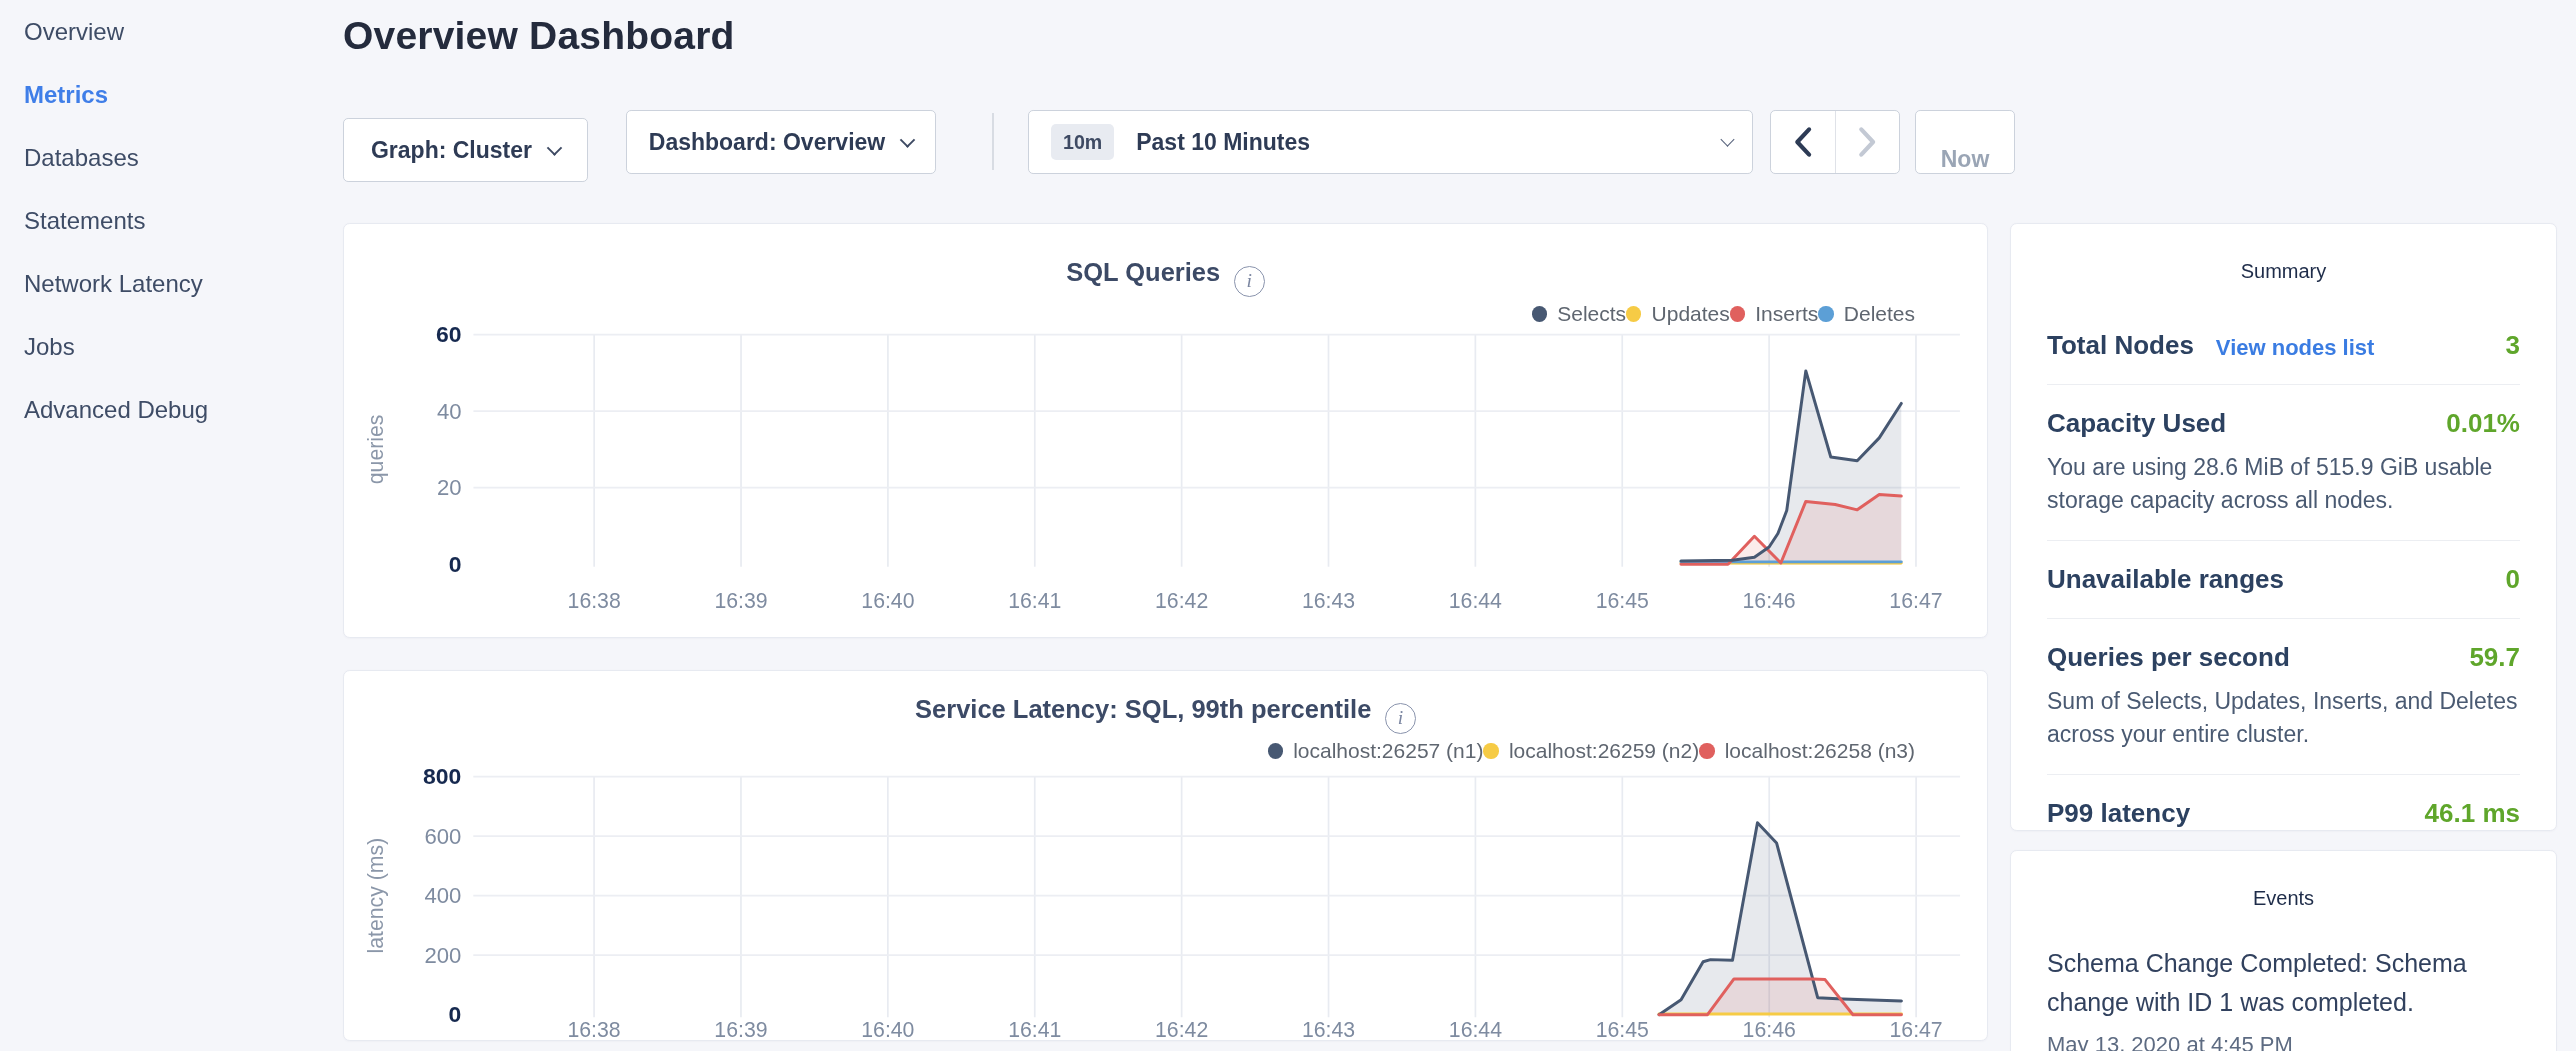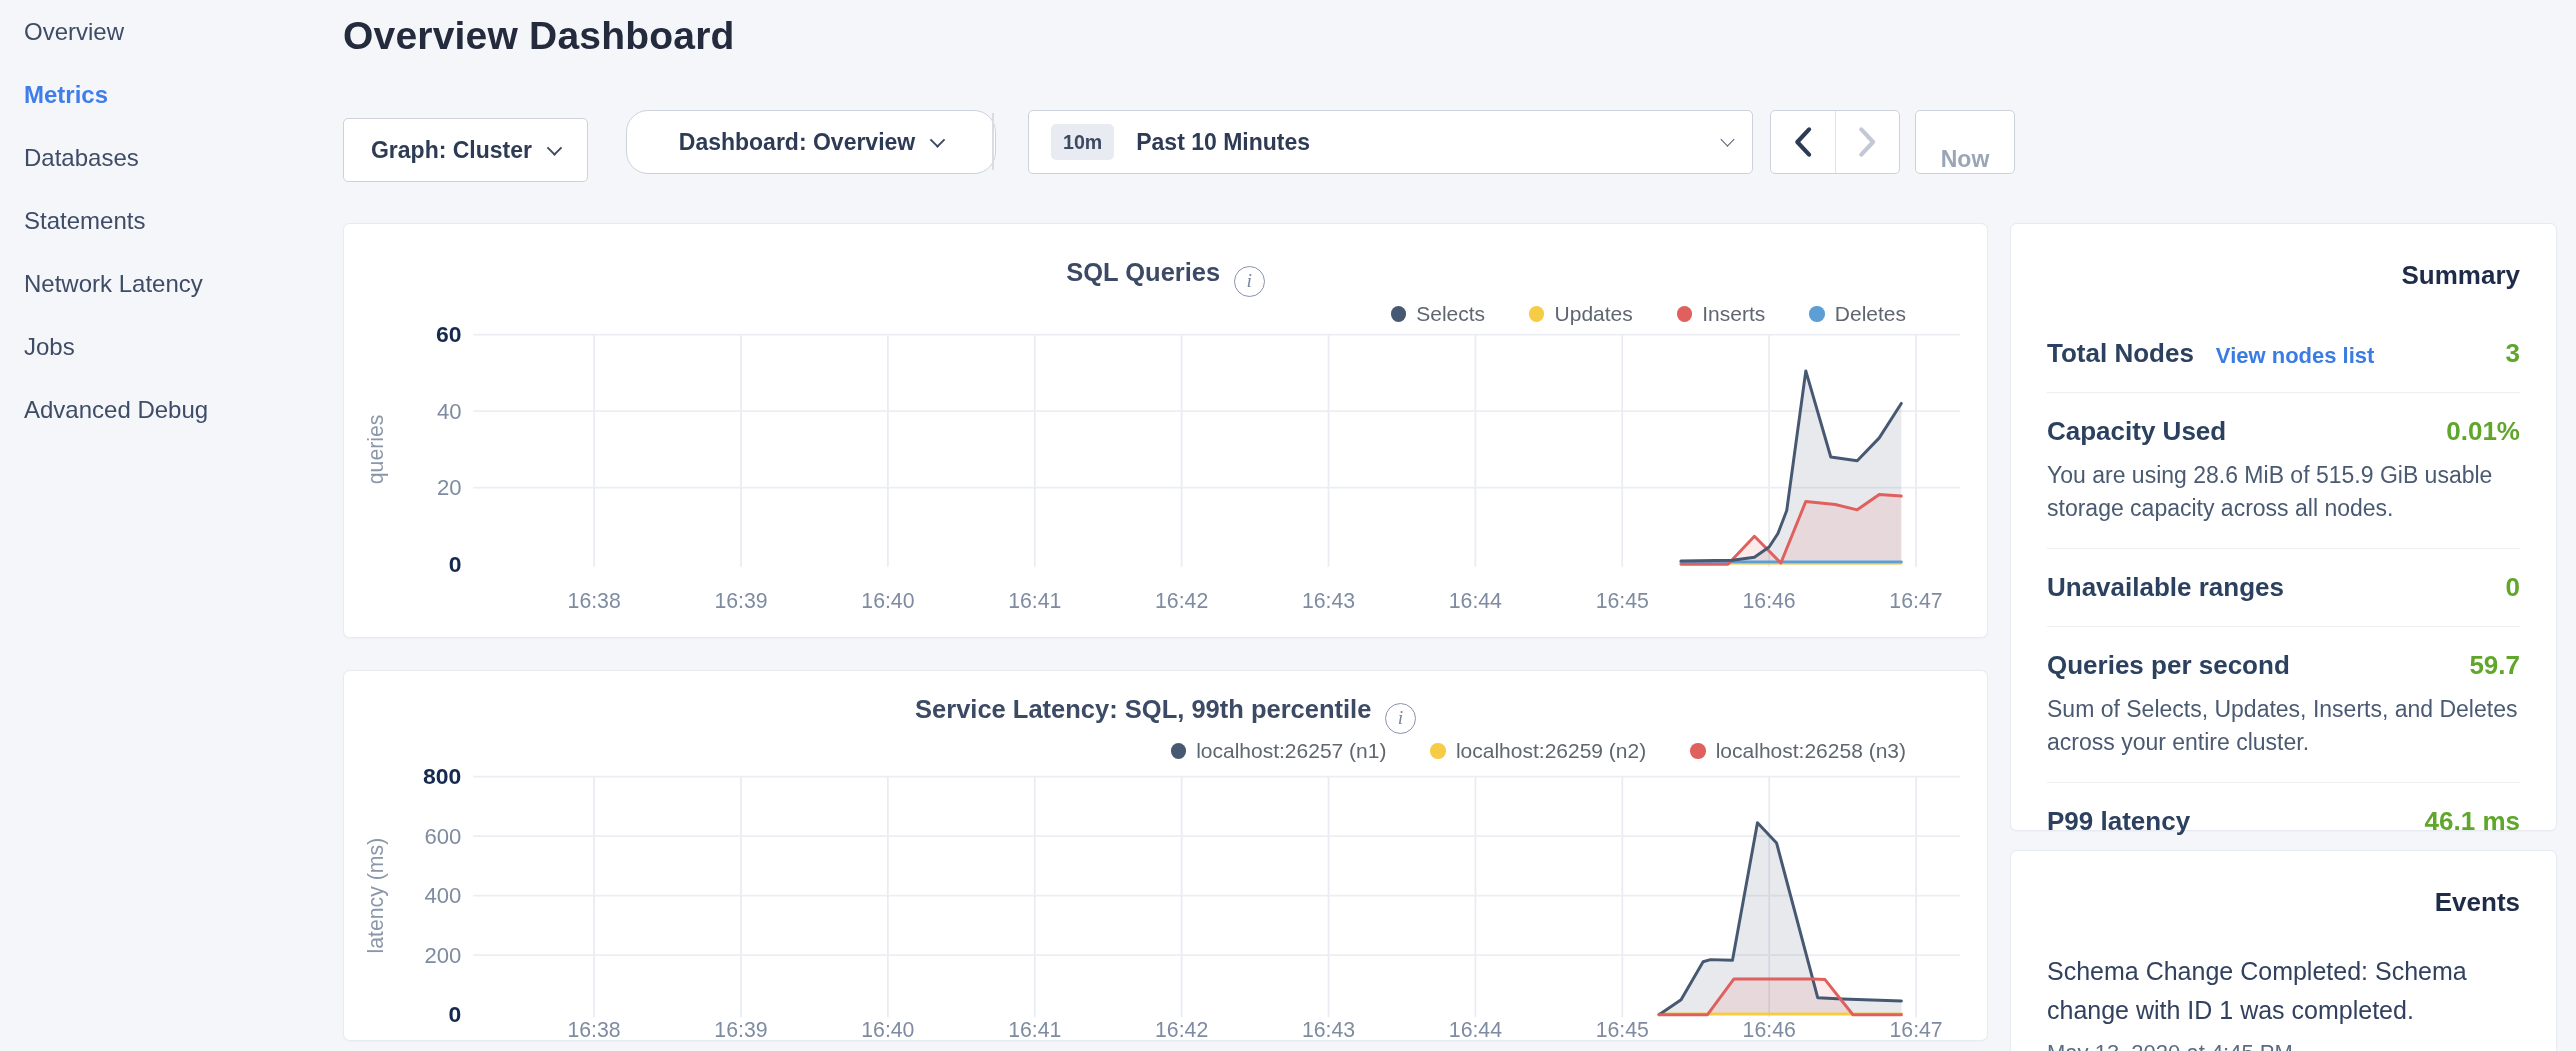--- a/index.html
+++ b/index.html
@@ -18,21 +18,21 @@
   .nav-item.active { color:#3f7ee8; font-weight:700; }
   
   .page-title { position:absolute; left:343px; top:13.6px; font-size:39px;
                 font-weight:700; color:#242b3d; letter-spacing:0.2px; }
   .controls { position:absolute; left:343px; top:110px; height:64px; width:1701px; }
   .btnbox { position:absolute; top:0; height:64px; background:#fff;
             border:0.9px solid #ccd2dc; border-radius:5.1px;
             display:flex; align-items:center; justify-content:center;
             font-size:23px; font-weight:700; color:#2e3b55; cursor:pointer; }
   .dd-graph { left:0; width:245px; gap:17px;margin-top:8px; }
-  .dd-dashboard { left:283px; width:370px; gap:17px;border-radius:22px; }
+  .dd-dashboard { left:283px; width:310px; gap:17px; }
   .chev { width:11px; height:11px; border-right:2.6px solid #3e4a63;
           border-bottom:2.6px solid #3e4a63; transform:rotate(45deg) translate(-1.7px,-1.7px); }
   .vdivider { position:absolute; left:649px; top:3.4px; width:1.7px; height:57px; background:#d8dce3; }
   .timebox { left:685px; width:725px; justify-content:flex-end; padding:0 22px; }
   .time-badge { background:#e8ebf1; border-radius:5.1px; padding:6.8px 12px;
                 font-size:19.6px; font-weight:700; color:#3e4a63; margin-right:22px; }
   .time-chev { margin-left:auto; width:10.2px; height:10.2px; border-right:1.7px solid #55617a;
                border-bottom:1.7px solid #55617a; transform:rotate(45deg) translateY(-3.4px); }
   .arrow-group { position:absolute; left:1427px; top:0; width:130px; height:64px;
                  background:#fff; border:0.9px solid #ccd2dc; border-radius:5.1px;
@@ -46,33 +46,33 @@
   .chart-card-1 { left:343px; top:223px; width:1645px; height:415px; }
   .chart-card-2 { left:343px; top:670px; width:1645px; height:371px; }
   .chart-title-row { position:absolute; left:0; width:100%; text-align:center;
                      font-size:25.5px; font-weight:700; color:#3c4a66; }
   .chart-card-1 .chart-title-row { top:34px; }
   .chart-card-2 .chart-title-row { top:24px; }
   .info-icon { display:inline-block; vertical-align:-6px; margin-left:13.6px; width:31px; height:31px;
                border:1.7px solid #8a94ad; border-radius:50%; color:#7b86a1;
                font-family:"Liberation Serif", serif; font-style:italic; font-weight:400;
                font-size:19.6px; line-height:28px; text-align:center; cursor:pointer; }
-  .legend { position:absolute; right:81px; display:flex; gap:44px; align-items:center;justify-content:flex-end; }
+  .legend { position:absolute; right:72px; display:flex; align-items:center;justify-content:flex-end; }
   .chart-card-1 .legend { top:78px; }
   .chart-card-2 .legend { top:68px; }
   .legend-item { display:flex; align-items:center; gap:10.2px; }
   .legend-dot { width:15.3px; height:15.3px; border-radius:50%; }
   .legend-label { font-size:21px; color:#5f6670; }
   .chart-svg { position:absolute; left:0; top:0; }
   svg text { font-family:"Liberation Sans", sans-serif; }
   
   .summary-card { left:2010px; top:223px; width:547px; height:608px; padding:0 36px; }
   .events-card { left:2010px; top:850px; width:547px; height:289px; padding:0 36px; }
-  .panel-title { text-align:right; padding-top:36px; font-size:26px;
-                 font-weight:700; color:#1e2c49; }
+  .panel-title { text-align:center; padding-top:36px; font-size:20px;
+                 font-weight:400; color:#1e2c49; }
   .summary-rows { margin-top:24px; }
   .s-row { padding:23px 0; }
   .s-row + .s-row { border-top:1.7px solid #eceef2; }
   .s-row-head { display:flex; align-items:flex-end; }
   .s-label { font-size:26px; font-weight:700; color:#2c4160; }
   .s-link { font-size:22px; font-weight:700; color:#3a7ce2; margin-left:22px;
             cursor:pointer; text-decoration:none; }
   .s-value { margin-left:auto; font-size:26px; font-weight:700; color:#5fa62b; white-space:nowrap; }
   .s-desc { margin-top:12px; font-size:23px; color:#4a5a72; line-height:33px; }
   .event-item { margin-top:34px; }

